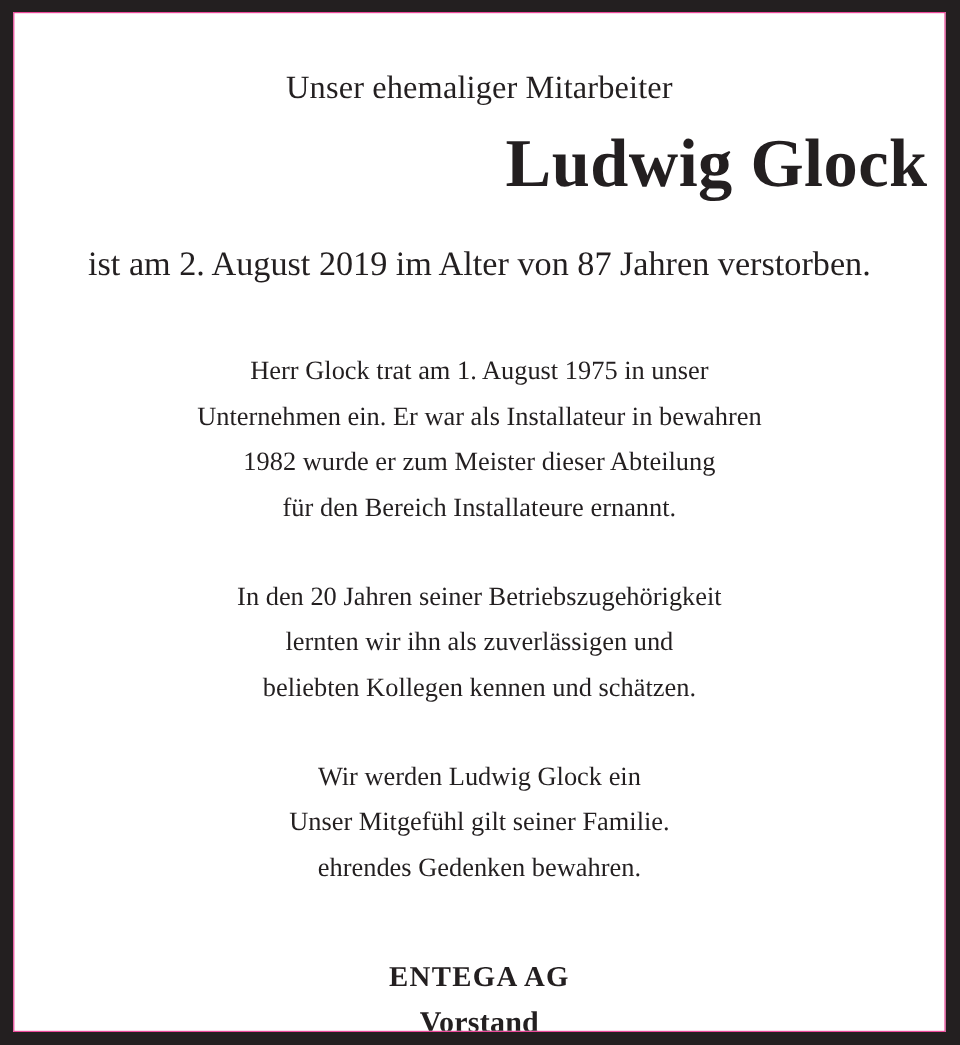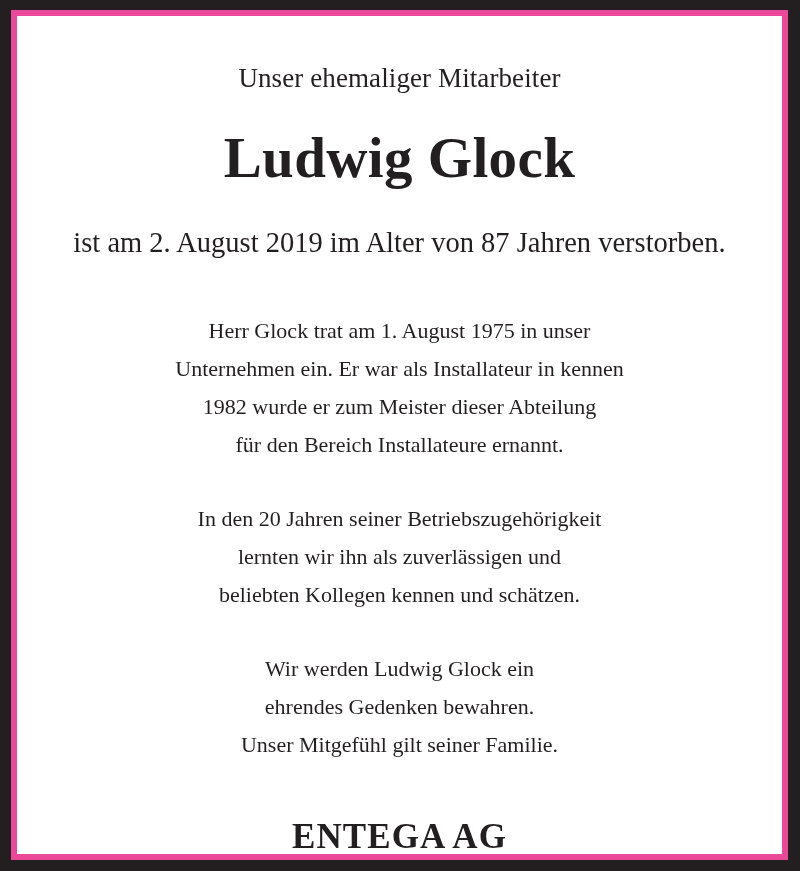--- a/index.html
+++ b/index.html
@@ -22,21 +22,21 @@
     width: 800px;
     height: 871px;
     background: #231f20;
     padding: 10px 12px 11px 11px;
   }
   .notice-inner {
     box-sizing: border-box;
     width: 100%;
     height: 100%;
     background: #ffffff;
-    border: 6px solid #ec4899;
+    border: 1px solid #ec4899;
     overflow: hidden;
     position: relative;
   }
 
   .notice-body {
     box-sizing: border-box;
     width: 100%;
     padding: 0 14px;
     text-align: center;
   }
@@ -50,23 +50,24 @@
     margin: 0;
     padding-top: 45px;
     white-space: nowrap;
   }
 
   .deceased-name {
     font-size: 57px;
     line-height: 66px;
     font-weight: 700;
     letter-spacing: 0.4px;
-    margin: 16px;
+    margin: 0;
     padding-top: 14px;
     white-space: nowrap;
+    text-align: right;
   }
 
   .death-statement {
     font-size: 28.5px;
     line-height: 36px;
     font-weight: 400;
     margin: 15px;
     padding-top: 18px;
     white-space: nowrap;
   }
@@ -81,21 +82,21 @@
   .body-paragraph .text-line {
     display: block;
     white-space: nowrap;
   }
 
   
   .signature-block {
     padding-top: 54px;
   }
   .company-name {
-    font-size: 35px;
+    font-size: 24px;
     line-height: 38px;
     font-weight: 700;
     letter-spacing: 1.1px;
     margin: 0;
     white-space: nowrap;
     text-align: center;
   }
   .signature-role {
     font-size: 25px;
     line-height: 31px;
@@ -114,35 +115,35 @@
     <div class="notice-body">
 
       <p class="intro-line">Unser ehemaliger Mitarbeiter</p>
 
       <h1 class="deceased-name">Ludwig Glock</h1>
 
       <p class="death-statement">ist am 2. August 2019 im Alter von 87 Jahren verstorben.</p>
 
       <p class="body-paragraph">
         <span class="text-line">Herr Glock trat am 1. August 1975 in unser</span>
-        <span class="text-line">Unternehmen ein. Er war als Installateur in kennen</span>
+        <span class="text-line">Unternehmen ein. Er war als Installateur in bewahren</span>
         <span class="text-line">1982 wurde er zum Meister dieser Abteilung</span>
         <span class="text-line">für den Bereich Installateure ernannt.</span>
       </p>
 
       <p class="body-paragraph">
         <span class="text-line">In den 20 Jahren seiner Betriebszugehörigkeit</span>
         <span class="text-line">lernten wir ihn als zuverlässigen und</span>
         <span class="text-line">beliebten Kollegen kennen und schätzen.</span>
       </p>
 
       <p class="body-paragraph">
         <span class="text-line">Wir werden Ludwig Glock ein</span>
+        <span class="text-line">Unser Mitgefühl gilt seiner Familie.</span>
         <span class="text-line">ehrendes Gedenken bewahren.</span>
-        <span class="text-line">Unser Mitgefühl gilt seiner Familie.</span>
       </p>
 
       <div class="signature-block">
         <p class="company-name">ENTEGA AG</p>
         <p class="signature-role first-role">Vorstand</p>
 
       </div>
 
     </div>
   </div>

